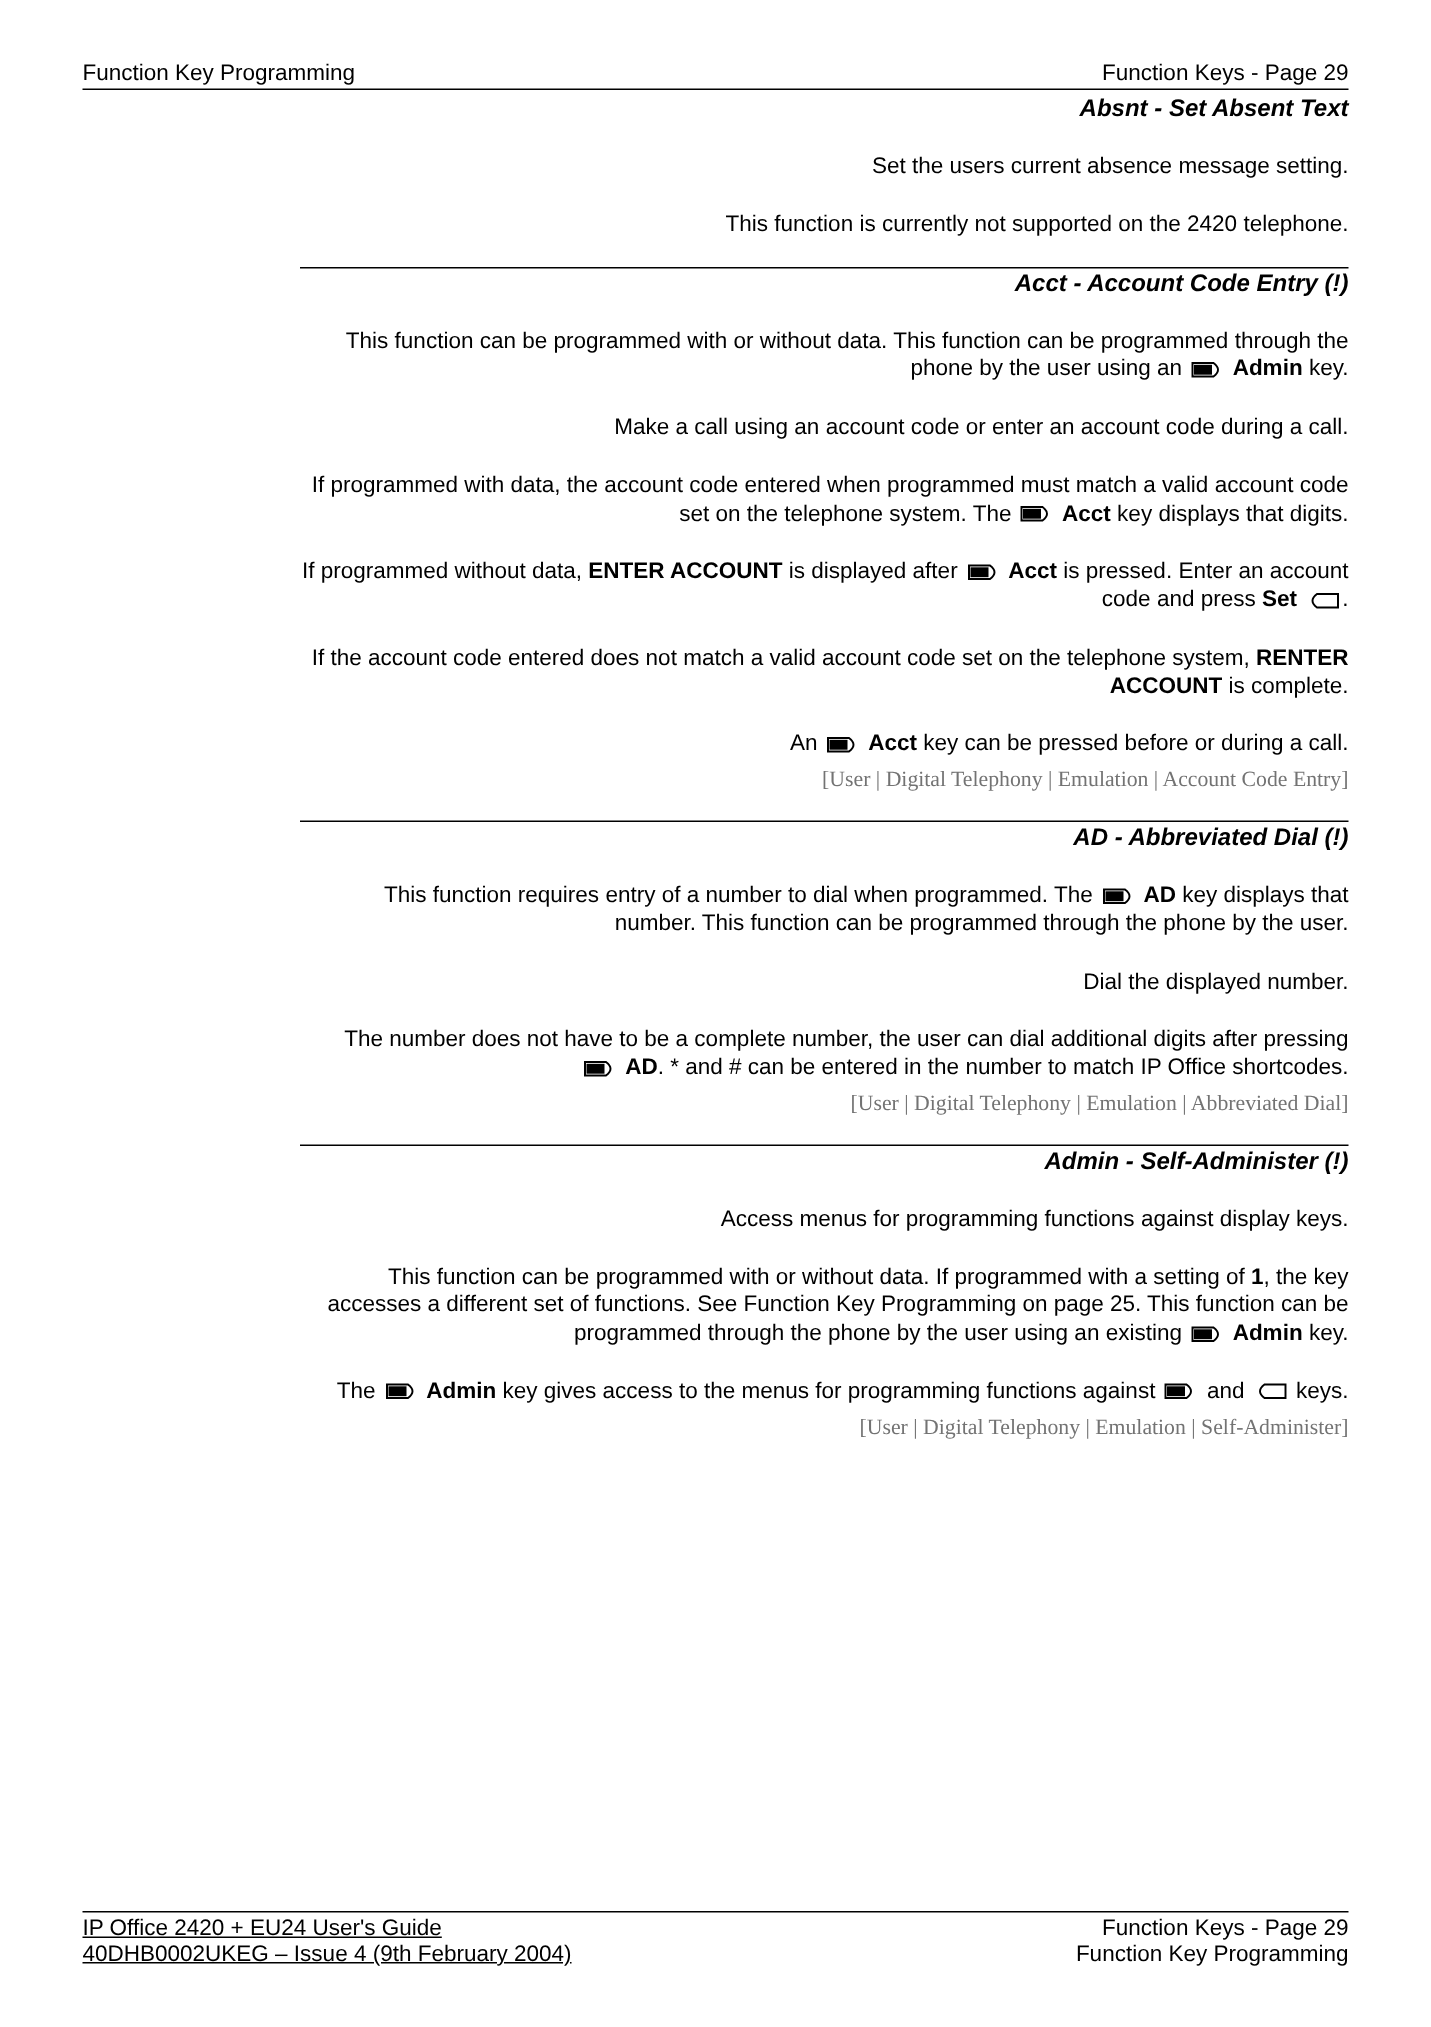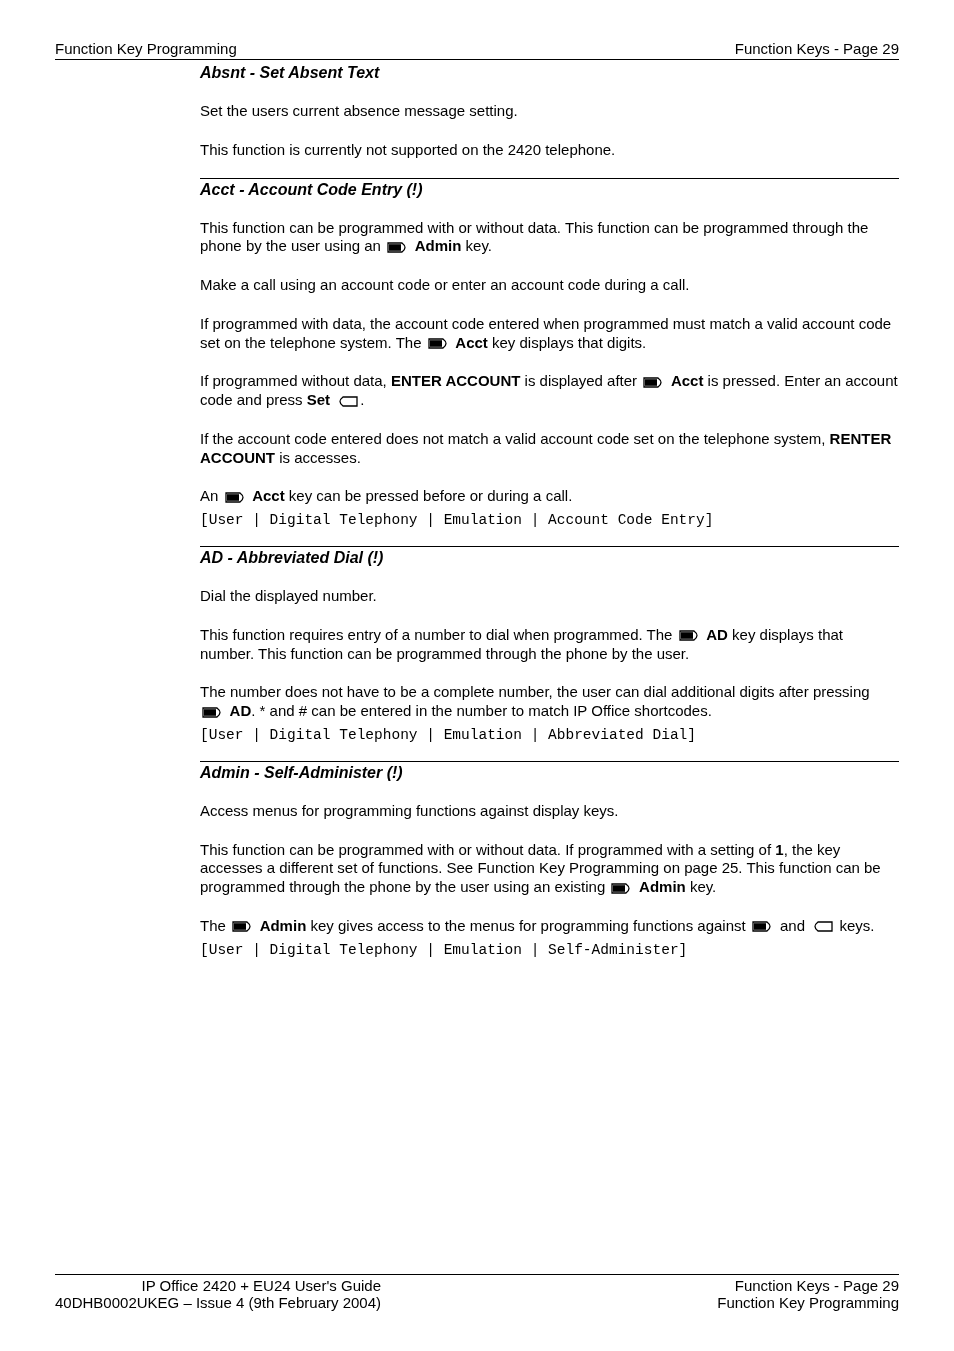--- a/index.html
+++ b/index.html
@@ -22,39 +22,40 @@
     display: flex;
     justify-content: space-between;
     border-bottom: 1px solid #000;
     padding-bottom: 2px;
     font-size: 15px;
     margin-bottom: 4px;
   }
   .content {
     margin-left: 145px;
     margin-right: 0;
+    text-align: right;
   }
   .section-title {
     font-weight: bold;
     font-style: italic;
     font-size: 16px;
     margin-top: 2px;
   }
   .separator-line {
     border-top: 1px solid #000;
     margin-top: 18px;
   }
   p {
     margin: 20px 0 6px 0;
     line-height: 1.25;
   }
   .mono {
-    font-family: Liberation Mono, monospace;
+    font-family: Liberation Serif, serif;
     font-size: 14.5px;
-    color: #000000;
+    color: #737373;
     margin: 2px 0 6px 0;
   }
   ul {
     margin: 2px 0 6px 0;
     padding-left: 22px;
   }
   ul li {
     margin: 1px 0;
     padding-left: 6px;
   }
@@ -69,21 +70,21 @@
     position: absolute;
     left: 55px;
     right: 55px;
     bottom: 40px;
     border-top: 1px solid #000;
     padding-top: 2px;
     font-size: 15px;
     display: flex;
     justify-content: space-between;
   }
-  .footer .col-left { text-align: right; }
+  .footer .col-left { text-align: left; text-decoration: underline; }
   .footer .col-right { text-align: right; }
 </style>
 </head>
 <body>
 
 <div class="page">
 
   <div class="top-header">
     <span>Function Key Programming</span>
     <span>Function Keys - Page 29</span>
@@ -113,40 +114,40 @@
     </p>
     <p>
       <span>If programmed without data, </span><span class="bold">ENTER ACCOUNT</span><span> is displayed after </span><span class="key-icon"><svg width="22" height="11">
             <path d="M1 1 H15 Q21 5.5 15 10 H1 Z" fill="none" stroke="#000" stroke-width="1.3"></path>
             <rect x="2" y="2.2" width="12" height="6.6" fill="#000"></rect>
           </svg></span><span class="bold"> Acct</span><span> is pressed. Enter an account code and press </span><span class="bold">Set </span><span class="key-icon"><svg width="22" height="11">
             <path d="M21 1 H7 Q1 5.5 7 10 H21 Z" fill="none" stroke="#000" stroke-width="1.3"></path>
           </svg></span><span>.</span>
     </p>
     <p>
-      <span>If the account code entered does not match a valid account code set on the telephone system, </span><span class="bold">RENTER ACCOUNT</span><span> is accesses.</span>
+      <span>If the account code entered does not match a valid account code set on the telephone system, </span><span class="bold">RENTER ACCOUNT</span><span> is complete.</span>
     </p>
     <p>
       <span>An </span><span class="key-icon"><svg width="22" height="11">
             <path d="M1 1 H15 Q21 5.5 15 10 H1 Z" fill="none" stroke="#000" stroke-width="1.3"></path>
             <rect x="2" y="2.2" width="12" height="6.6" fill="#000"></rect>
           </svg></span><span class="bold"> Acct</span><span> key can be pressed before or during a call.</span>
     </p>
     <div class="mono">[User | Digital Telephony | Emulation | Account Code Entry]</div>
 
     <div class="separator-line"></div>
 
     <div class="section-title">AD - Abbreviated Dial (!)</div>
-    <p>Dial the displayed number.</p>
     <p>
       <span>This function requires entry of a number to dial when programmed. The </span><span class="key-icon"><svg width="22" height="11">
             <path d="M1 1 H15 Q21 5.5 15 10 H1 Z" fill="none" stroke="#000" stroke-width="1.3"></path>
             <rect x="2" y="2.2" width="12" height="6.6" fill="#000"></rect>
           </svg></span><span class="bold"> AD</span><span> key displays that number. This function can be programmed through the phone by the user.</span>
     </p>
+    <p>Dial the displayed number.</p>
     <p>
       <span>The number does not have to be a complete number, the user can dial additional digits after pressing </span><span class="key-icon"><svg width="22" height="11">
             <path d="M1 1 H15 Q21 5.5 15 10 H1 Z" fill="none" stroke="#000" stroke-width="1.3"></path>
             <rect x="2" y="2.2" width="12" height="6.6" fill="#000"></rect>
           </svg></span><span class="bold"> AD</span><span>. * and # can be entered in the number to match IP Office shortcodes.</span>
     </p>
     <div class="mono">[User | Digital Telephony | Emulation | Abbreviated Dial]</div>
 
     <div class="separator-line"></div>
 

